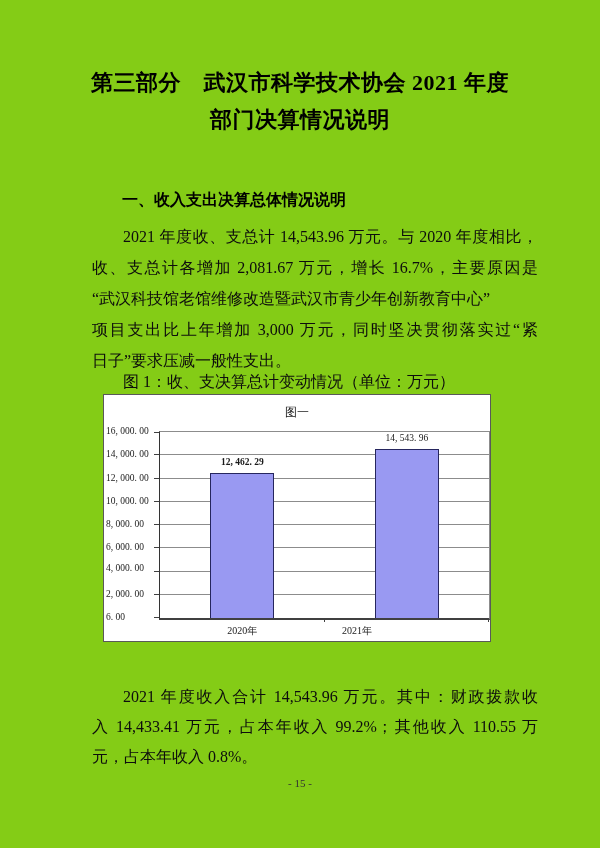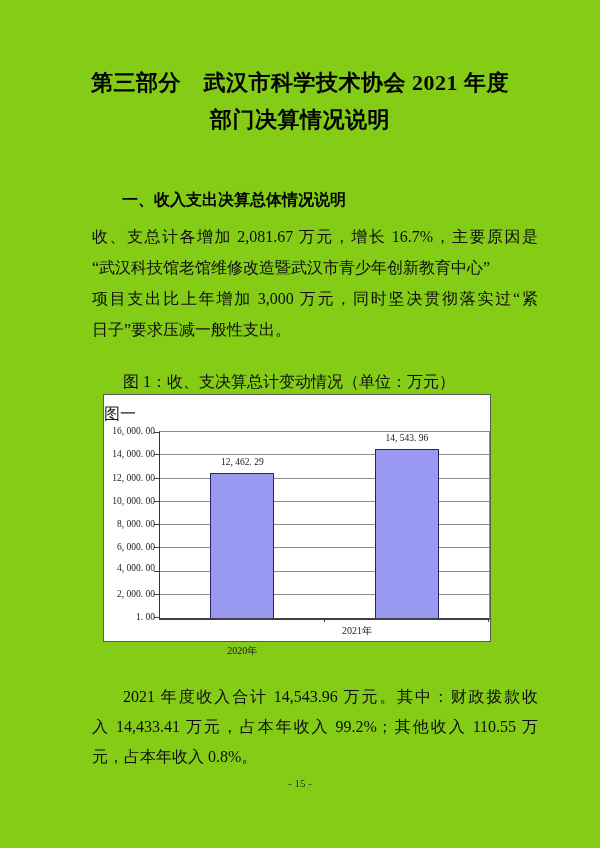--- a/index.html
+++ b/index.html
@@ -62,37 +62,37 @@
     position: absolute;
     left: 103px; top: 394px;
     width: 388px; height: 248px;
     border: 1px solid #595959;
     background: #ffffff;
     box-sizing: border-box;
   }
   .chart-title {
     position: absolute;
     top: 9px; left: 0; width: 100%;
-    text-align: left;
-    font-size: 16px;
+    text-align: center;
+    font-size: 12px;
     color: #1a1a1a;
   }
   .plot {
     position: absolute;
     left: 55px; top: 36px;
     width: 329px; height: 186px;
     border-left: 1px solid #333333;
     border-bottom: 2px solid #404040;
     border-top: 1px solid #8c8c8c;
     border-right: 1px solid #8c8c8c;
   }
   .ytick-label {
     position: absolute;
     left: 2px; width: 49px;
-    text-align: right;
+    text-align: left;
     font-size: 9.5px;
     line-height: 12px;
     white-space: nowrap;
     color: #1a1a1a;
   }
   .val-label, .x-label {
     font-size: 9.5px;
     line-height: 12px;
     white-space: nowrap;
     color: #1a1a1a;
@@ -112,20 +112,21 @@
 <div class="page">
 
   <div class="doc-title">
     <div>第三部分　武汉市科学技术协会 2021 年度</div>
     <div>部门决算情况说明</div>
   </div>
 
   <div class="sec-heading" style="top:190px">一、收入支出决算总体情况说明</div>
 
   <div class="para" style="top:221px">
+    <div class="line just indent">2021 年度收、支总计 14,543.96 万元。与 2020 年度相比，</div>
     <div class="line just">收、支总计各增加 2,081.67 万元，增长 16.7%，主要原因是</div>
     <div class="line">“武汉科技馆老馆维修改造暨武汉市青少年创新教育中心”</div>
     <div class="line just">项目支出比上年增加 3,000 万元，同时坚决贯彻落实过“紧</div>
     <div class="line">日子”要求压减一般性支出。</div>
   </div>
 
   <div class="caption" style="top:369px">图 1：收、支决算总计变动情况（单位：万元）</div>
 
   <div class="chart-box">
     <div class="chart-title">图一</div>
@@ -140,29 +141,29 @@
         <div style="position: absolute; left: 0px; width: 329px; top: 92px; height: 1px; background: rgb(140, 140, 140);"></div>
         <div style="position: absolute; left: -6px; width: 5px; top: 92px; height: 1px; background: rgb(64, 64, 64);"></div>
         <div style="position: absolute; left: 0px; width: 329px; top: 68.75px; height: 1px; background: rgb(140, 140, 140);"></div>
         <div style="position: absolute; left: -6px; width: 5px; top: 68.75px; height: 1px; background: rgb(64, 64, 64);"></div>
         <div style="position: absolute; left: 0px; width: 329px; top: 45.5px; height: 1px; background: rgb(140, 140, 140);"></div>
         <div style="position: absolute; left: -6px; width: 5px; top: 45.5px; height: 1px; background: rgb(64, 64, 64);"></div>
         <div style="position: absolute; left: 0px; width: 329px; top: 22.25px; height: 1px; background: rgb(140, 140, 140);"></div>
         <div style="position: absolute; left: -6px; width: 5px; top: 22.25px; height: 1px; background: rgb(64, 64, 64);"></div>
         <div style="position: absolute; left: -6px; width: 5px; top: 0px; height: 1px; background: rgb(64, 64, 64);"></div>
         <div style="position: absolute; left: 50.25px; width: 64px; bottom: 0px; height: 145px; background: rgb(153, 153, 242); border-top: 1px solid rgb(38, 38, 94); border-right: 1px solid rgb(38, 38, 94); border-left: 1px solid rgb(38, 38, 94); border-image: initial; border-bottom: none; box-sizing: border-box; z-index: 2;"></div>
-        <div class="val-label" style="position: absolute; left: 22.25px; width: 120px; top: 24px; text-align: center;">12, 462. 29</div>
-        <div class="x-label" style="position: absolute; left: 22.25px; width: 120px; top: 193px; text-align: center; margin-top: 20px;">2020年</div>
+        <div class="val-label" style="position: absolute; left: 22.25px; width: 120px; top: 24px; text-align: center; font-weight: bold;">12, 462. 29</div>
+        <div class="x-label" style="position: absolute; left: 22.25px; width: 120px; top: 193px; text-align: center;">2020年</div>
         <div style="position: absolute; left: 163.5px; width: 1px; top: 186px; height: 4px; background: rgb(64, 64, 64);"></div>
         <div style="position: absolute; left: 214.75px; width: 64px; bottom: 0px; height: 169px; background: rgb(153, 153, 242); border-top: 1px solid rgb(38, 38, 94); border-right: 1px solid rgb(38, 38, 94); border-left: 1px solid rgb(38, 38, 94); border-image: initial; border-bottom: none; box-sizing: border-box; z-index: 2;"></div>
         <div class="val-label" style="position: absolute; left: 186.75px; width: 120px; top: 0px; text-align: center;">14, 543. 96</div>
         <div class="x-label" style="position: absolute; left: 182px; width: 120px; top: 193px; text-align: left; font-family: Liberation Serif, serif;">2021年</div>
         <div style="position: absolute; left: 328px; width: 1px; top: 186px; height: 4px; background: rgb(64, 64, 64);"></div>
       </div>
-  <div class="ytick-label" style="top: 216px;">1. 00</div>
+  <div class="ytick-label" style="top: 216px;">6. 00</div>
       <div class="ytick-label" style="top: 192.75px;">2, 000. 00</div>
       <div class="ytick-label" style="top: 167px;">4, 000. 00</div>
       <div class="ytick-label" style="top: 146.25px;">6, 000. 00</div>
       <div class="ytick-label" style="top: 123px;">8, 000. 00</div>
       <div class="ytick-label" style="top: 99.75px;">10, 000. 00</div>
       <div class="ytick-label" style="top: 76.5px;">12, 000. 00</div>
       <div class="ytick-label" style="top: 53.25px;">14, 000. 00</div>
       <div class="ytick-label" style="top: 30px;">16, 000. 00</div>
     </div>
 

